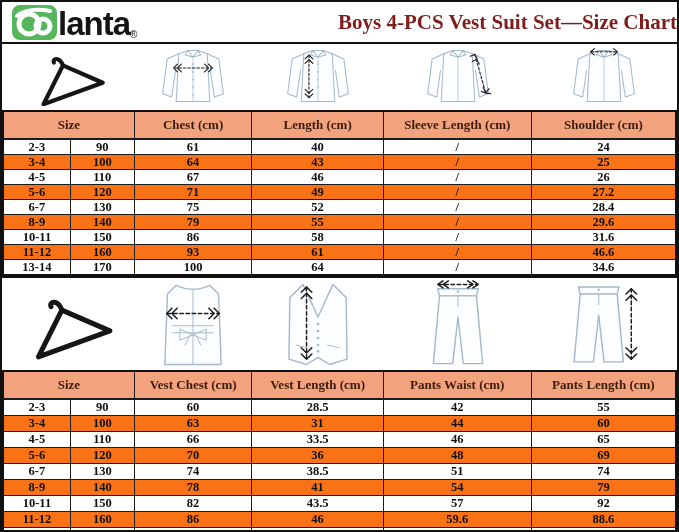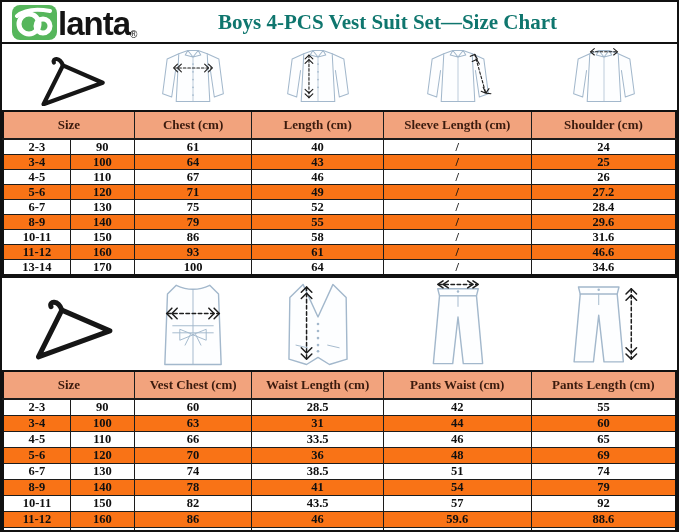--- a/index.html
+++ b/index.html
@@ -9,21 +9,21 @@
     font-family:"Liberation Serif", serif;
     display:flex;flex-direction:column;
   }
   
   .header-band{height:40px;flex:0 0 40px;position:relative;display:flex;align-items:center;}
   .logo{position:absolute;left:10px;top:3px;display:flex;align-items:flex-end;}
   .logo-mark{width:45px;height:35px;background:#56b65c;border-radius:8px;flex:0 0 45px;}
   .logo-text{font-family:"Liberation Sans", sans-serif;font-weight:bold;font-size:33px;
     line-height:33px;color:#141414;letter-spacing:-1px;margin-left:1px;}
   .logo-reg{font-family:"Liberation Sans", sans-serif;font-size:10px;color:#141414;margin-top:2px;}
-  .page-title{flex:1;text-align:center;padding-left:96px;font-weight:bold;font-size:21px;color:#0f766e;}
+  .page-title{flex:1;text-align:right;padding-left:96px;font-weight:bold;font-size:21px;color:#7f1d1d;}
   
   .illus-band{display:flex;border-top:2px solid #111;align-items:flex-end;}
   .band-1{height:66px;flex:0 0 66px;}
   .band-2{height:92px;flex:0 0 92px;}
   .slot{display:flex;align-items:center;justify-content:center;height:100%;box-sizing:border-box;}
   .slot-a{width:19.5%;}.slot-b{width:17.5%;}.slot-c{width:19.5%;}.slot-d{width:22%;}.slot-e{width:21.5%;}
   .illus-band svg{display:block;}
   
   table{width:100%;border-collapse:collapse;table-layout:fixed;flex:0 0 auto;}
   th,td{border:1px solid #1c1c1c;text-align:center;vertical-align:middle;
@@ -293,21 +293,21 @@
         <col class="c-num">
         <col class="c3">
         <col class="c4">
         <col class="c5">
         <col class="c6">
     </colgroup>
     <thead>
       <tr>
         <th colspan="2">Size</th>
         <th>Vest Chest (cm)</th>
-        <th>Waist Length (cm)</th>
+        <th>Vest Length (cm)</th>
         <th>Pants Waist (cm)</th>
         <th>Pants Length (cm)</th>
       </tr>
     </thead>
     <tbody>
         <tr>
           <td>2-3</td>
           <td>90</td>
           <td>60</td>
           <td>28.5</td>

